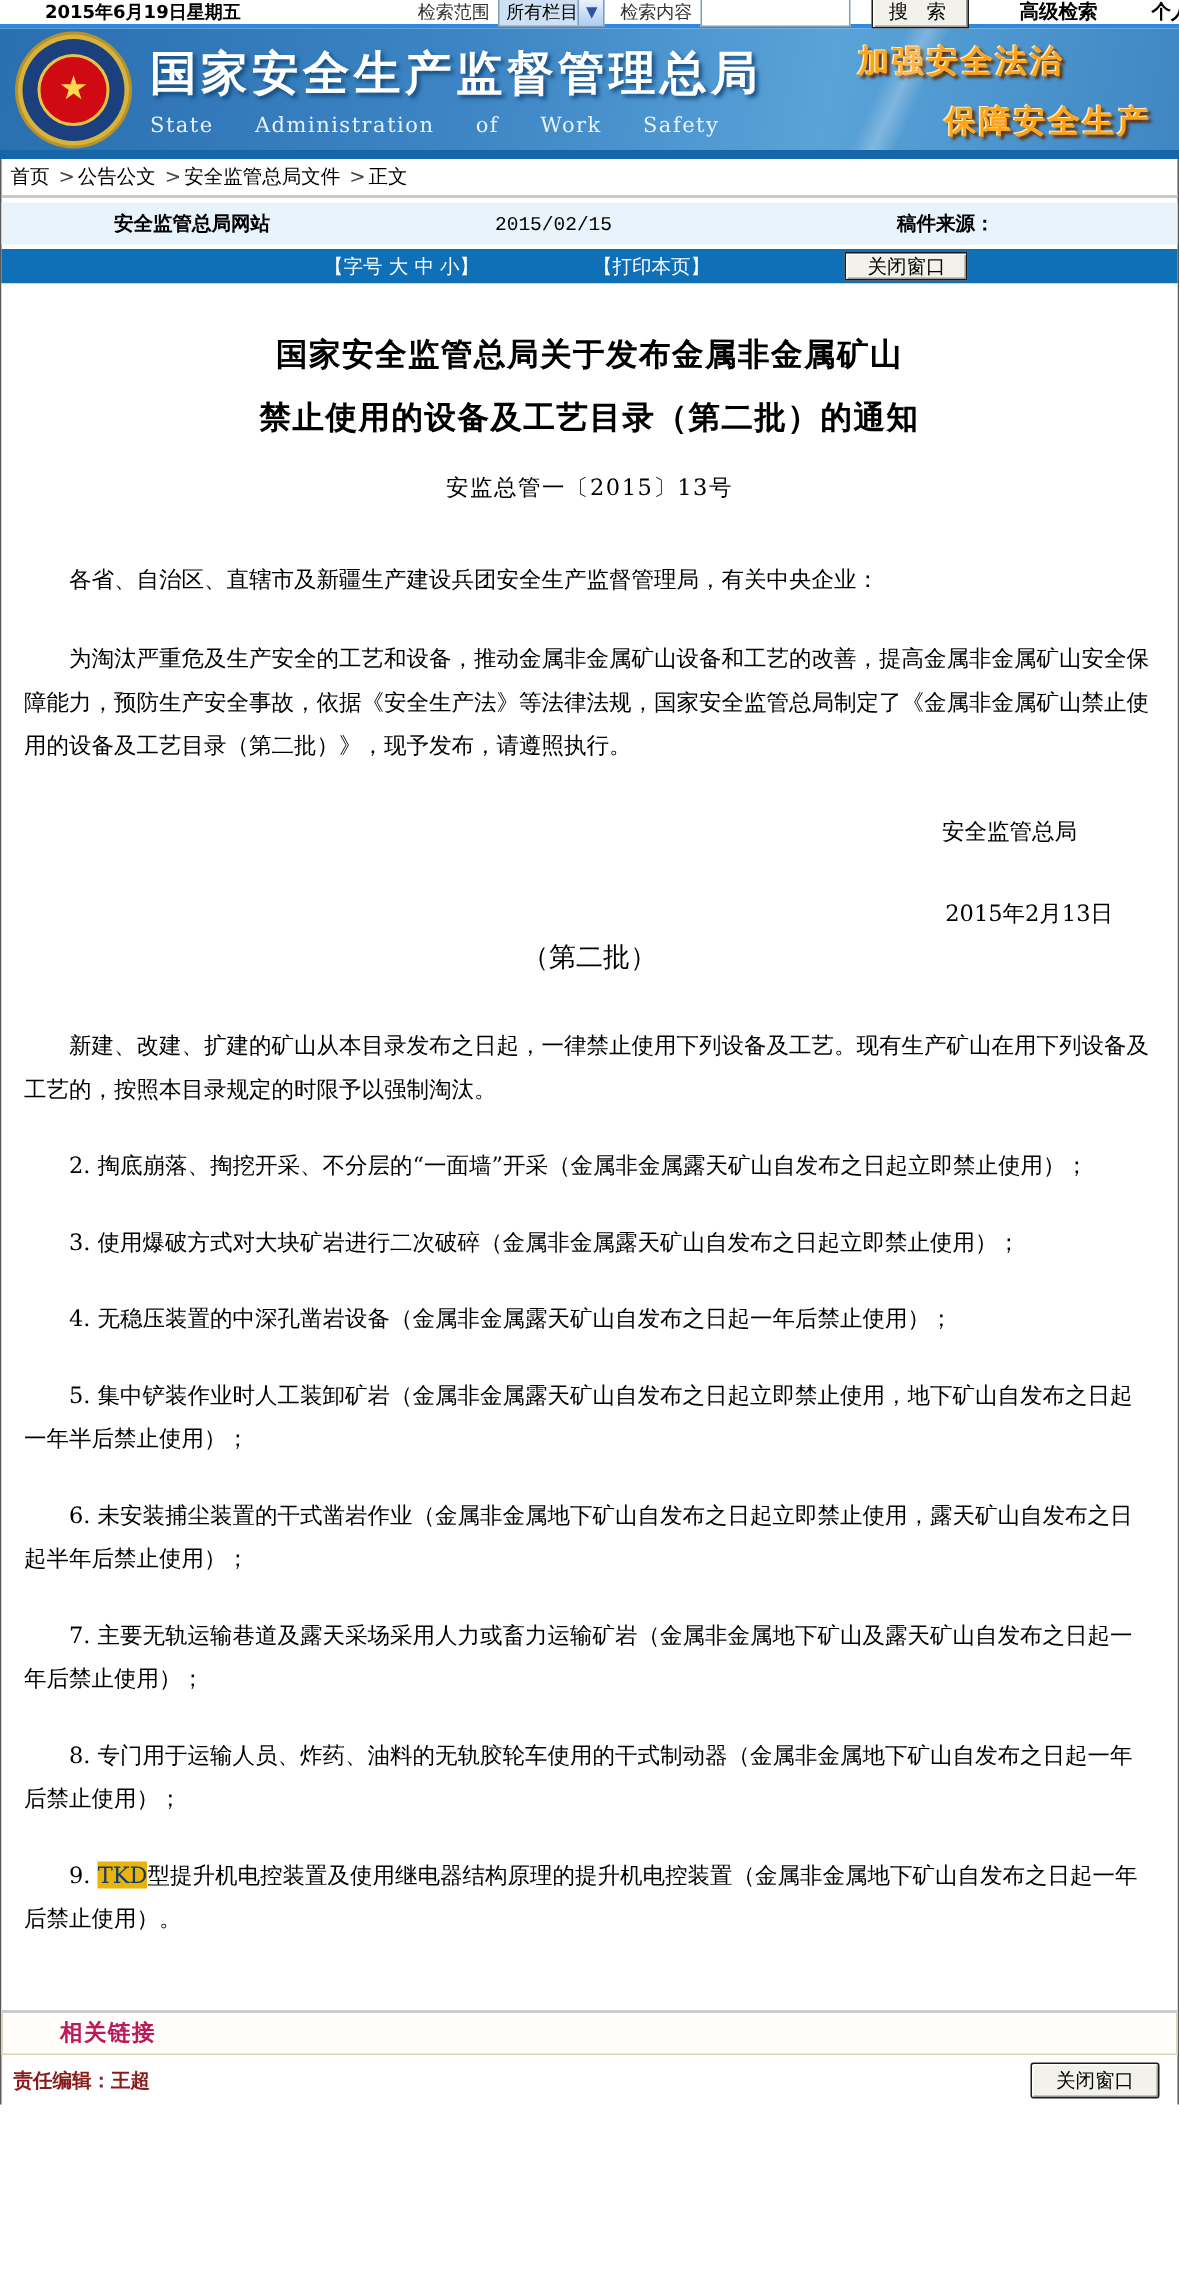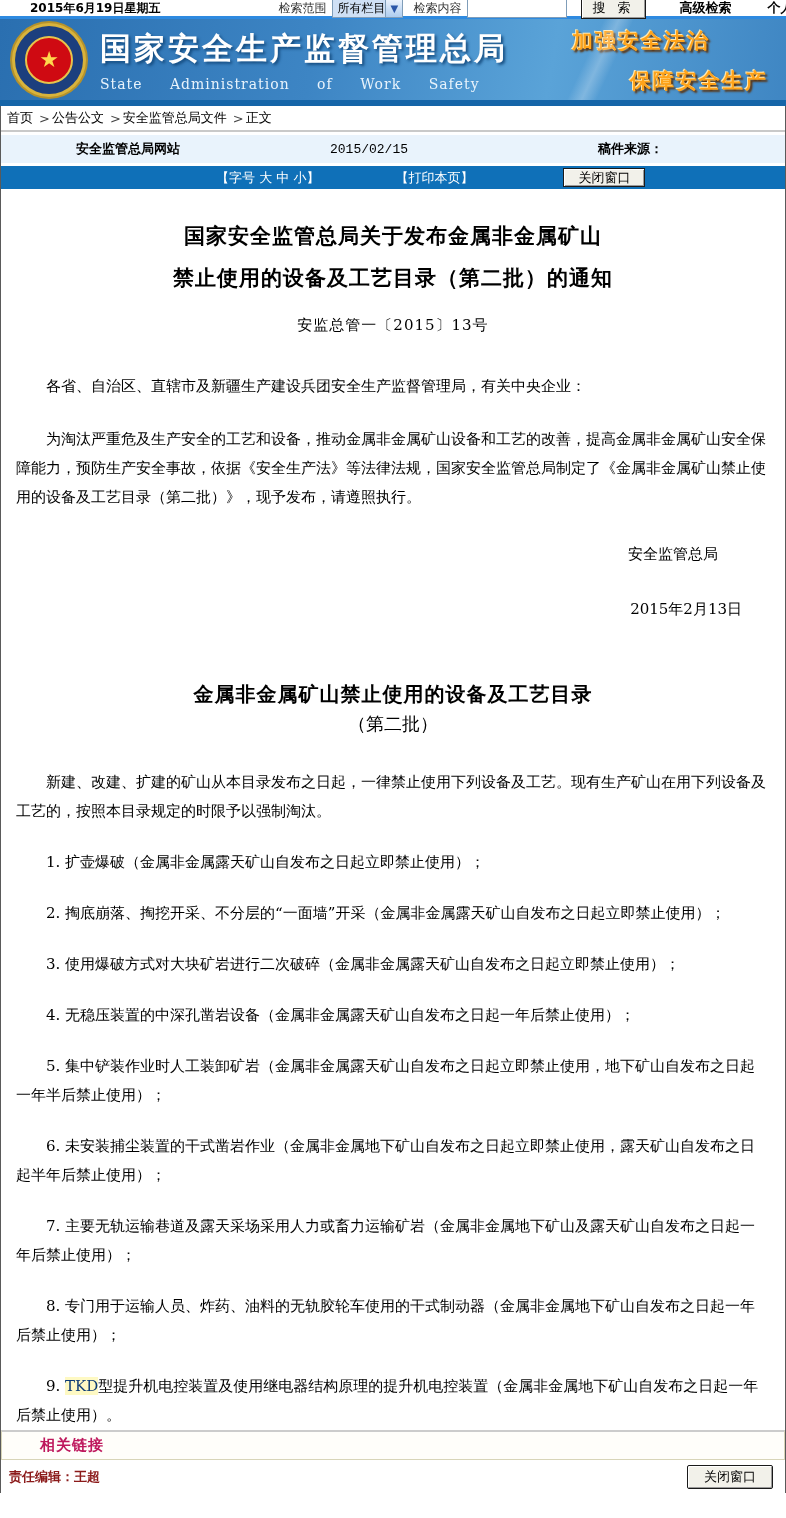--- a/index.html
+++ b/index.html
@@ -112,21 +112,21 @@
   }
   .article .doc-no { text-align:center; font-size:15px; margin-top:12px; letter-spacing:1px; }
   .article .salutation { margin-top:32px; text-indent:2em; }
   .article .body-p { margin-top:24px; text-indent:2em; }
   .article .sig { text-align:right; margin-top:28px; padding-right:52px; }
   .article .sig-date { text-align:right; margin-top:26px; padding-right:28px; }
   .article .catalog-title { text-align:center; font-size:20px; font-weight:bold; margin-top:56px; letter-spacing:1px; }
   .article .catalog-sub { text-align:center; font-size:18px; font-weight:normal; }
   .article .intro { margin-top:30px; text-indent:2em; }
   .article .item { margin-top:22px; text-indent:2em; }
-  .article .hl { background:#fef9c3; color:#0b3a75; }
+  .article .hl { background:#eab308; color:#0b3a75; }
   
   .related {
     border-top:2px solid #cccccc; border-bottom:1px solid #d8d5b8;
     background:#fffefa; height:30px; display:flex; align-items:center;
     border-left:1px solid #d8d5b8; border-right:1px solid #d8d5b8;
   }
   .related .rel-title { color:#be185d; font-weight:bold; font-size:15px; margin-left:38px; letter-spacing:1px; }
   
   .editor-row { height:33px; display:flex; align-items:center; justify-content:space-between; padding:0 12px 0 8px; }
   .editor-row .editor { font-size:13px; font-weight:bold; color:#8b1a1a; }
@@ -195,25 +195,23 @@
     <div class="doc-title">
       <div>国家安全监管总局关于发布金属非金属矿山</div>
       <div>禁止使用的设备及工艺目录（第二批）的通知</div>
     </div>
     <div class="doc-no">安监总管一〔2015〕13号</div>
     <p class="salutation">各省、自治区、直辖市及新疆生产建设兵团安全生产监督管理局，有关中央企业：</p>
     <p class="body-p">为淘汰严重危及生产安全的工艺和设备，推动金属非金属矿山设备和工艺的改善，提高金属非金属矿山安全保障能力，预防生产安全事故，依据《安全生产法》等法律法规，国家安全监管总局制定了《金属非金属矿山禁止使用的设备及工艺目录（第二批）》，现予发布，请遵照执行。</p>
     <p class="sig">安全监管总局</p>
     <p class="sig-date">2015年2月13日</p>
 
-    <div class="catalog-title">金属非金属矿山禁止使用的设备及工艺目录</div>
     <div class="catalog-sub">（第二批）</div>
     <p class="intro">新建、改建、扩建的矿山从本目录发布之日起，一律禁止使用下列设备及工艺。现有生产矿山在用下列设备及工艺的，按照本目录规定的时限予以强制淘汰。</p>
 
-    <p class="item">1. 扩壶爆破（金属非金属露天矿山自发布之日起立即禁止使用）；</p>
     <p class="item">2. 掏底崩落、掏挖开采、不分层的“一面墙”开采（金属非金属露天矿山自发布之日起立即禁止使用）；</p>
     <p class="item">3. 使用爆破方式对大块矿岩进行二次破碎（金属非金属露天矿山自发布之日起立即禁止使用）；</p>
     <p class="item">4. 无稳压装置的中深孔凿岩设备（金属非金属露天矿山自发布之日起一年后禁止使用）；</p>
     <p class="item">5. 集中铲装作业时人工装卸矿岩（金属非金属露天矿山自发布之日起立即禁止使用，地下矿山自发布之日起一年半后禁止使用）；</p>
     <p class="item">6. 未安装捕尘装置的干式凿岩作业（金属非金属地下矿山自发布之日起立即禁止使用，露天矿山自发布之日起半年后禁止使用）；</p>
     <p class="item">7. 主要无轨运输巷道及露天采场采用人力或畜力运输矿岩（金属非金属地下矿山及露天矿山自发布之日起一年后禁止使用）；</p>
     <p class="item">8. 专门用于运输人员、炸药、油料的无轨胶轮车使用的干式制动器（金属非金属地下矿山自发布之日起一年后禁止使用）；</p>
     <p class="item"><span>9. </span><span class="hl">TKD</span><span>型提升机电控装置及使用继电器结构原理的提升机电控装置（金属非金属地下矿山自发布之日起一年后禁止使用）。</span></p>
   </div>
 

